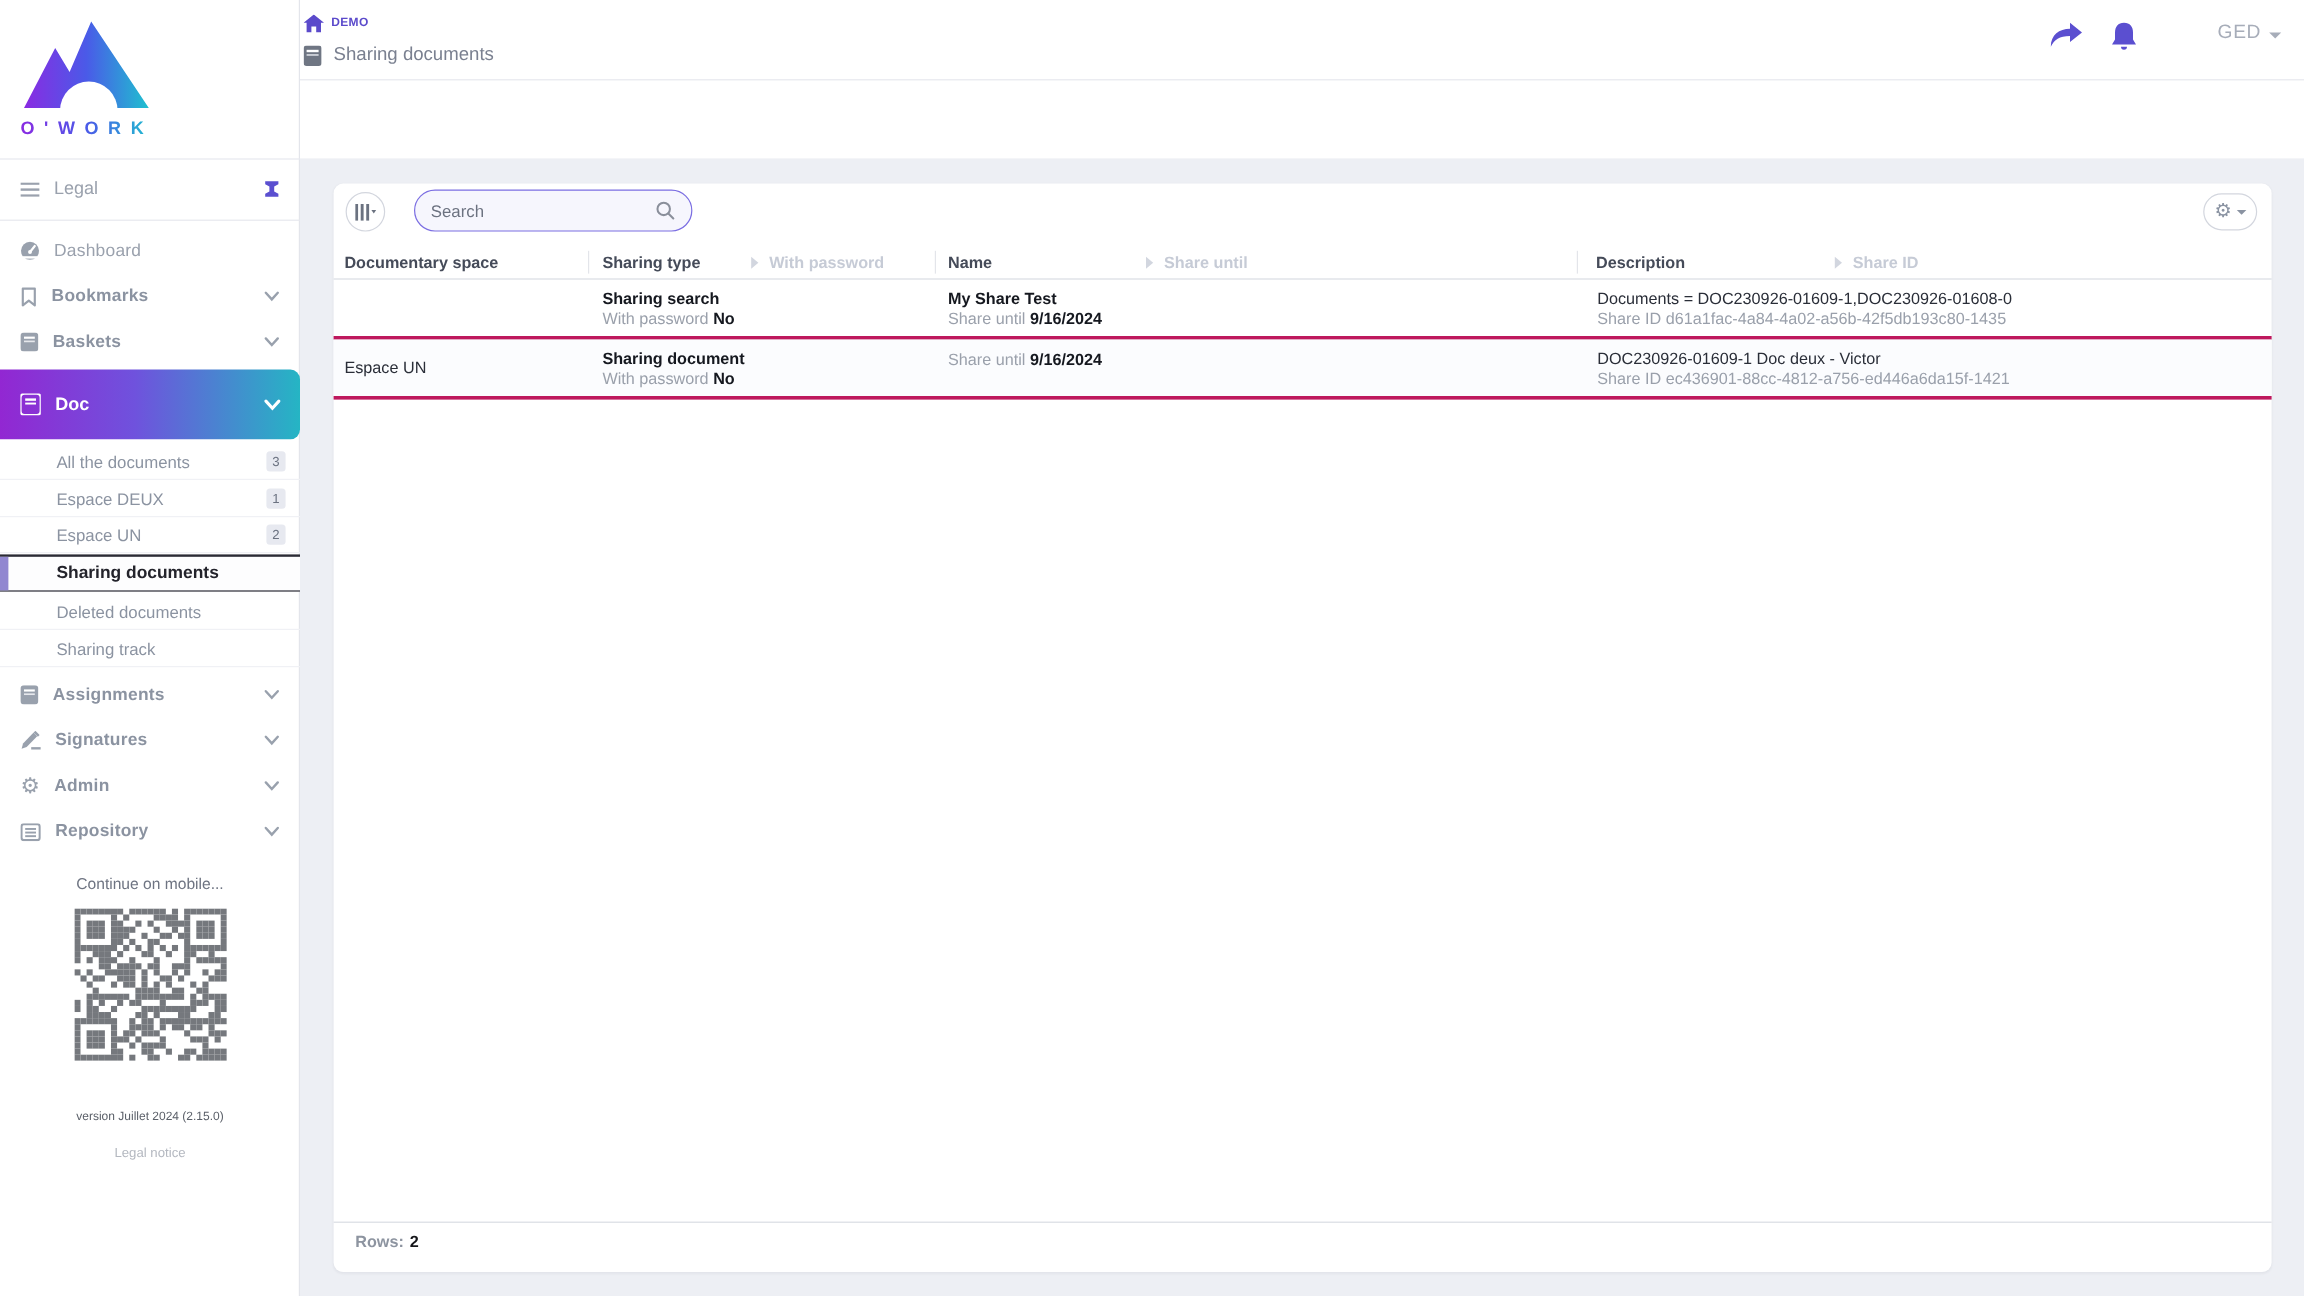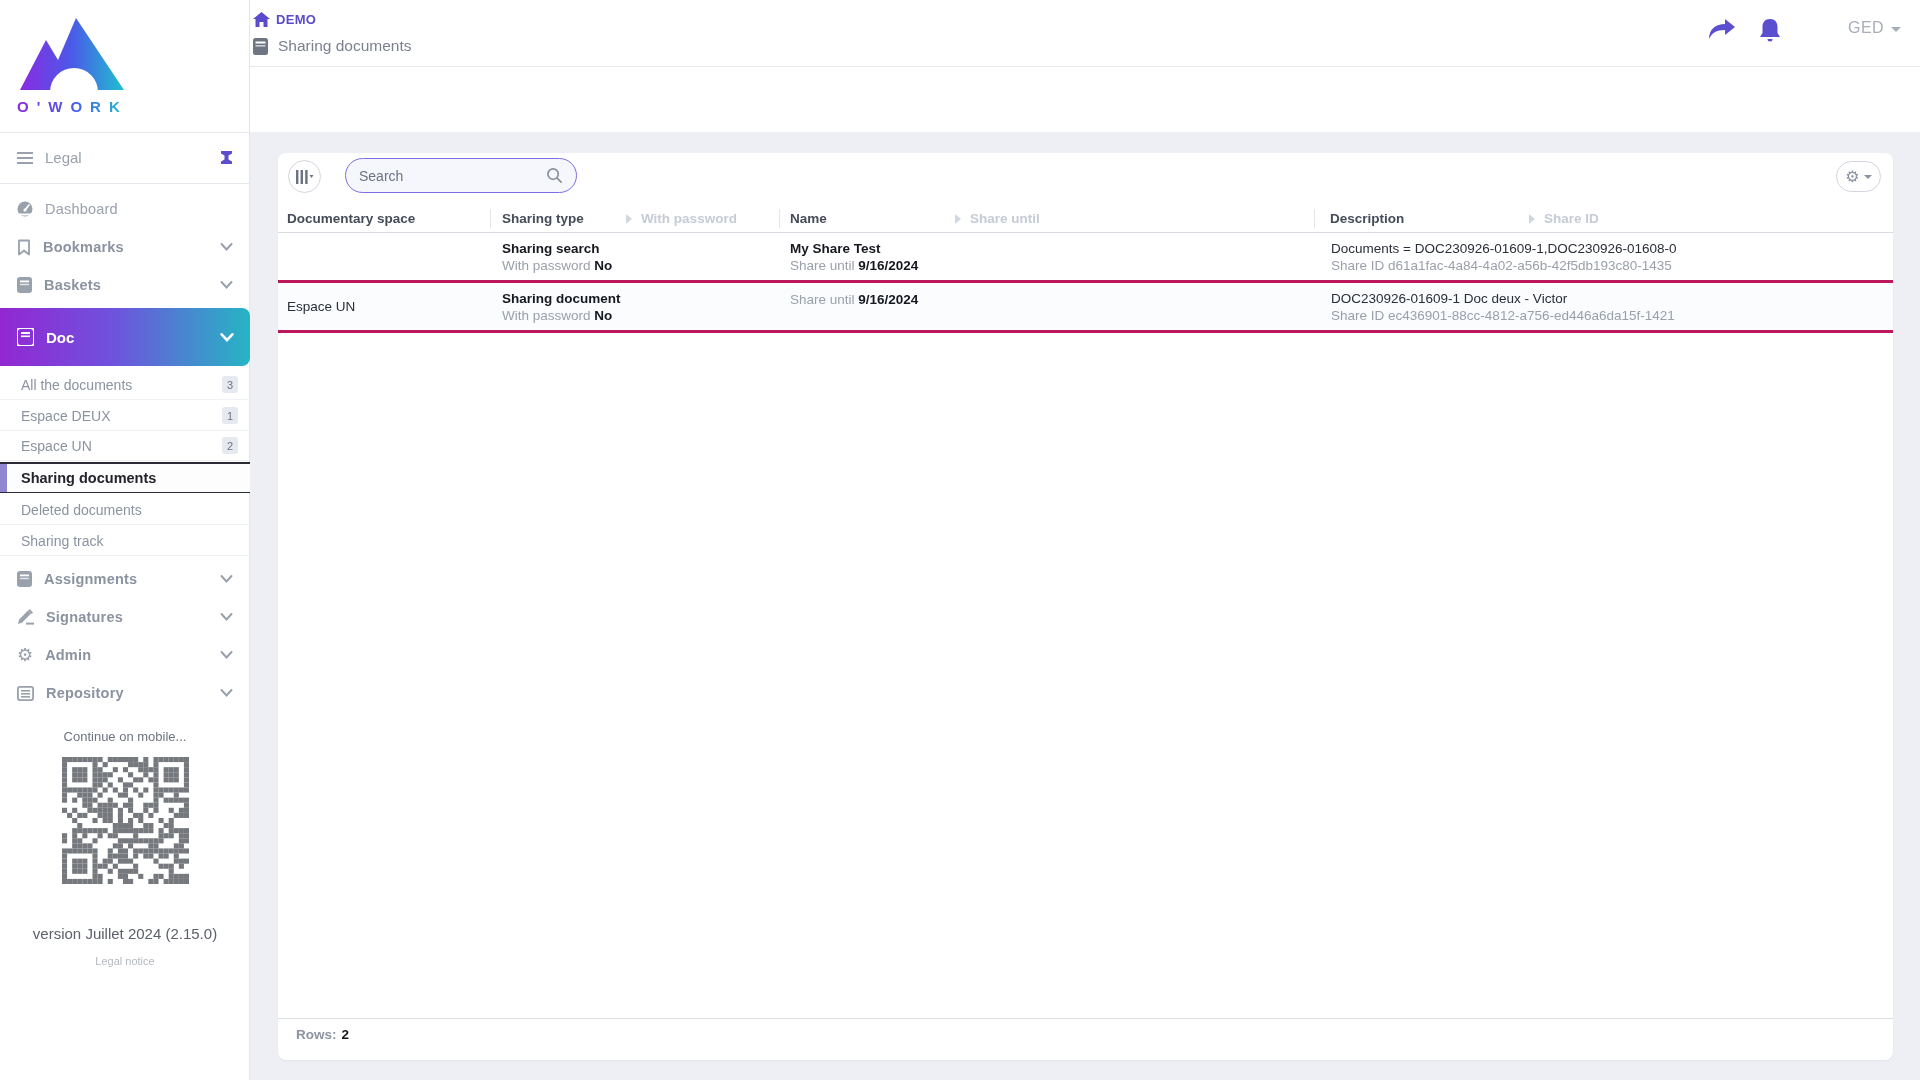--- a/index.html
+++ b/index.html
@@ -12,35 +12,35 @@
   .menu-row { position:absolute; left:0; top:132px; width:250px; height:51px; display:flex; align-items:center; padding:0 17px; }
   .menu-row .label { color:#9aa1ad; font-size:15px; margin-left:12px; flex:1; }
   .nav-item { position:absolute; left:0; width:250px; height:38px; display:flex; align-items:center; padding:0 17px; cursor:pointer; }
   .nav-item .txt { margin-left:12px; flex:1; font-size:14.5px; color:#8b93a1; font-weight:bold; letter-spacing:.2px; }
   .nav-item .txt.reg { font-weight:normal; color:#9aa1ad; }
   .chev { width:13px; height:10px; }
   .doc-item { position:absolute; left:0; top:308px; width:250px; height:58px; display:flex; align-items:center; padding:0 17px;
               background:linear-gradient(90deg,#9227d2 0%,#6f52dd 45%,#25b5c4 100%); border-radius:0 8px 8px 0; cursor:pointer; }
   .doc-item .txt { margin-left:12px; flex:1; font-size:15px; color:#ffffff; font-weight:bold; }
   .sub-item { position:absolute; left:0; width:250px; height:30px; display:flex; align-items:center; padding:0 12px 0 21px; border-bottom:1px solid #f0f1f5; cursor:pointer; }
-  .sub-item .txt { flex:1; font-size:14px; color:#8b93a1; }
+  .sub-item .txt { flex:1; font-size:14px; color:#8b93a1;margin-left:26px; }
   .badge { min-width:16px; height:17px; background:#e7e9f0; border-radius:3px; color:#6b7280; font-size:11px; display:flex; align-items:center; justify-content:center; padding:0 4px; }
   .sub-item.active { height:31px; border-top:2px solid #2b2b35; border-bottom:1px solid #2b2b35; background:#fdfdfe; }
   .sub-item.active .txt { color:#23232b; font-weight:bold; font-size:14.5px; }
   .active-bar { position:absolute; left:0; top:0; width:7px; height:100%; background:#9187d0; }
   .mobile-hint { position:absolute; left:0; top:729px; width:250px; text-align:center; color:#6e7482; font-size:13px; }
   #qr { position:absolute; left:62px; top:757px; width:127px; height:127px; }
-  .version { position:absolute; left:0; top:925px; width:250px; text-align:center; color:#5b6069; font-size:15px; }
+  .version { position:absolute; left:0; top:925px; width:250px; text-align:center; color:#5b6069; font-size:10px; }
   .legal { position:absolute; left:0; top:955px; width:250px; text-align:center; color:#b4b8c0; font-size:11px; cursor:pointer; }
 
   
   #topbar { position:absolute; left:250px; top:0; width:1670px; height:132px; background:#ffffff; }
   .topbar-line { position:absolute; left:0; top:66px; width:1670px; height:1px; background:#e6e8ee; }
   .crumb1 { position:absolute; left:3px; top:12px; display:flex; align-items:center; cursor:pointer; }
-  .crumb1 .txt { color:#5b4acb; font-weight:bold; font-size:13px; margin-left:6px; letter-spacing:.3px; }
+  .crumb1 .txt { color:#5b4acb; font-weight:bold; font-size:10px; margin-left:6px; letter-spacing:.3px; }
   .crumb2 { position:absolute; left:3px; top:37px; display:flex; align-items:center; }
   .crumb2 .txt { color:#7a8090; font-size:15.5px; margin-left:10px; }
   .top-search { position:absolute; left:1027px; top:16px; width:400px; height:33px; background:#f1f2f9; border:1px solid #e4e6f0; border-radius:17px; display:flex; align-items:center; padding:0 14px; }
   .top-search input { flex:1; border:none; outline:none; background:transparent; font-size:14px; color:#4a4f5a; font-family:"Liberation Sans",sans-serif; }
   .top-search input::placeholder { color:#8d93a5; }
   .icon-btn { position:absolute; top:18px; width:30px; height:28px; cursor:pointer; }
   .user-menu { position:absolute; left:1598px; top:19px; display:flex; align-items:center; cursor:pointer; }
   .user-menu .txt { color:#a7adb9; font-size:16px; letter-spacing:.5px; }
   .caret { width:0; height:0; border-left:5px solid transparent; border-right:5px solid transparent; border-top:5px solid #a7adb9; margin-left:7px; margin-top:2px; }
 

